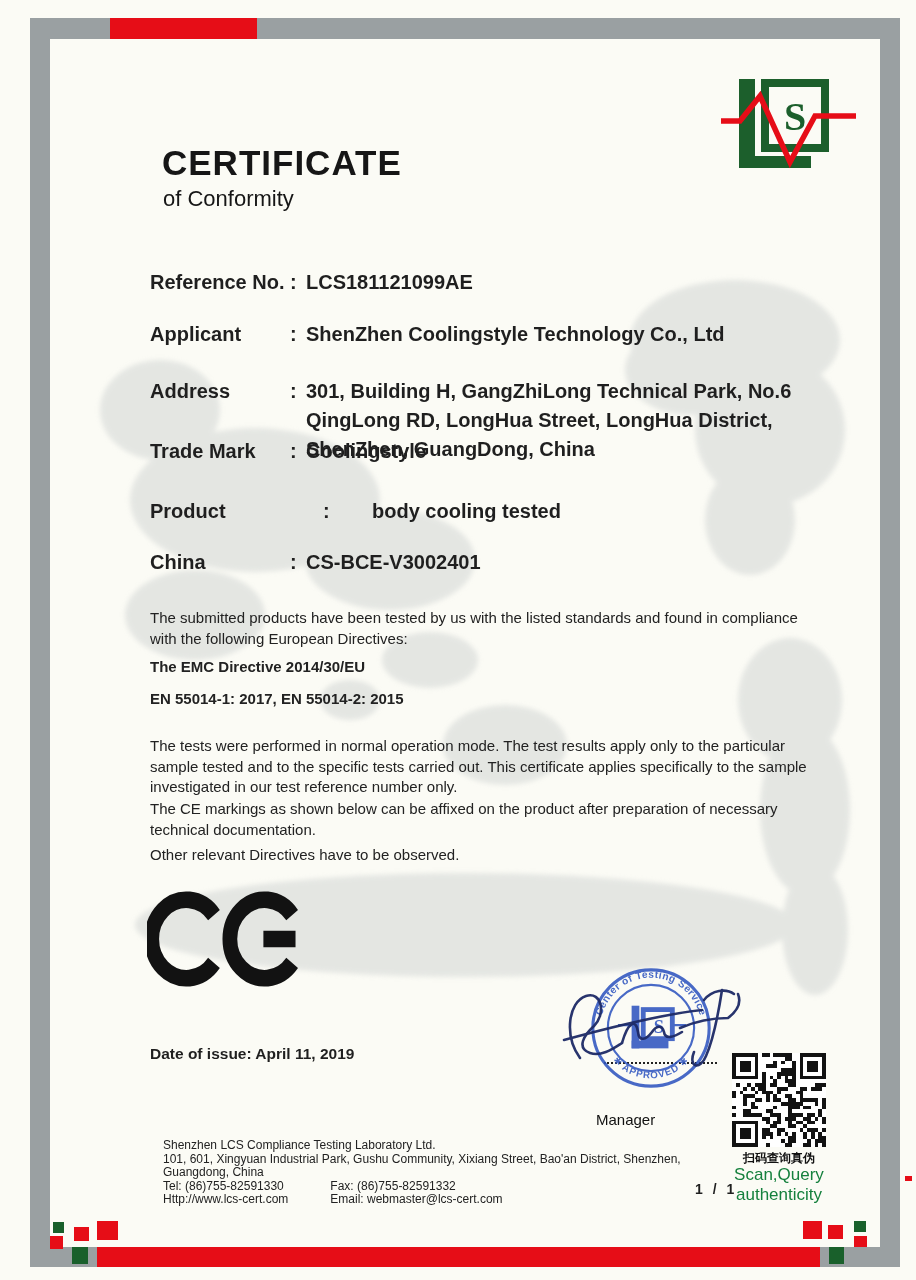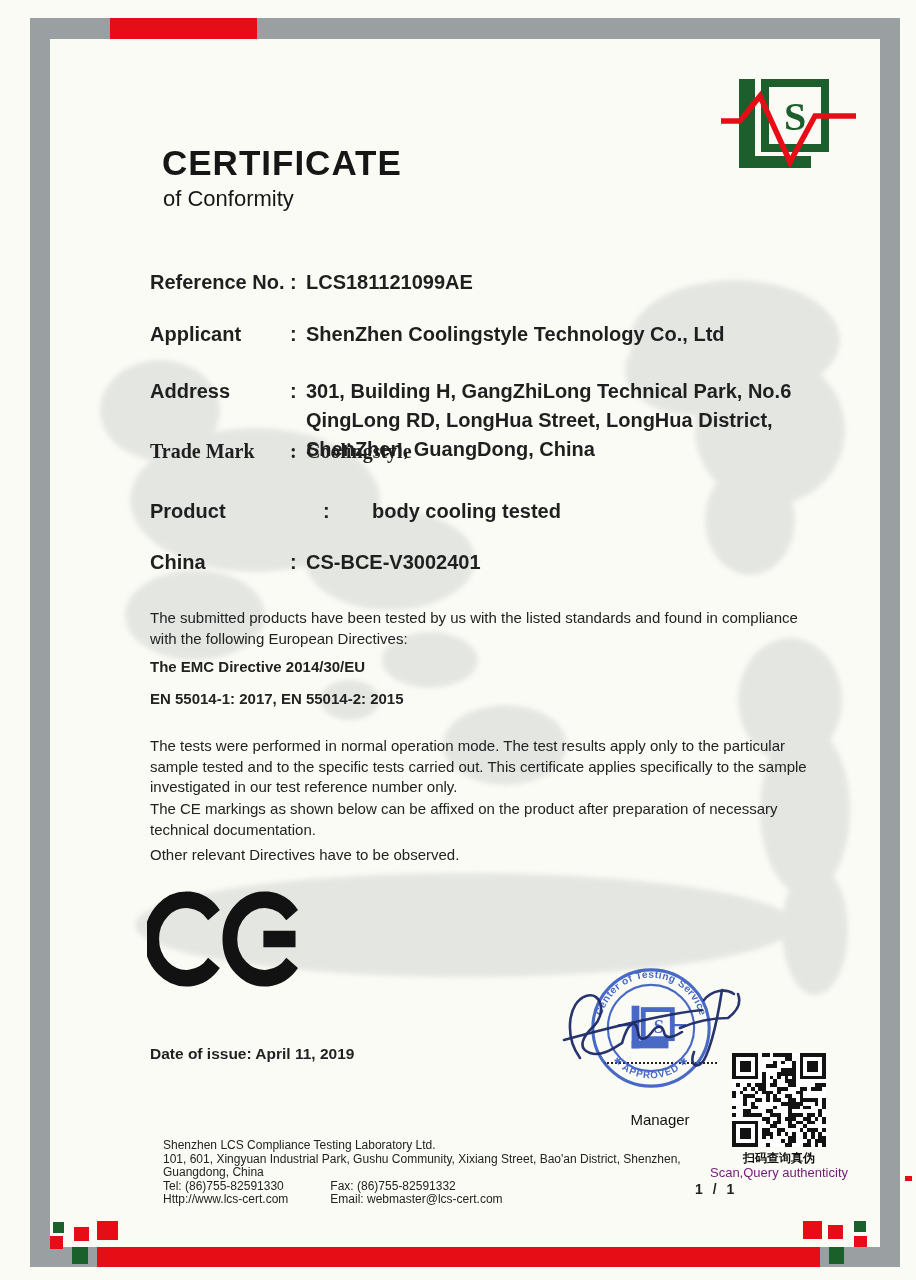--- a/index.html
+++ b/index.html
@@ -33,25 +33,25 @@
   .fvalue{flex:1;}
 
   .para{position:absolute;left:150px;width:658px;font-size:15px;line-height:1.38;color:#222;}
   .para.bold{font-weight:bold;}
 
   .date-line{position:absolute;left:150px;top:1045px;font-size:15.5px;font-weight:bold;}
 
   .stamp-svg{position:absolute;left:588px;top:965px;width:126px;height:126px;opacity:.88;z-index:5;}
   .sig-svg{position:absolute;left:552px;top:940px;width:210px;height:150px;z-index:6;}
   .sig-rule{position:absolute;left:604px;top:1048px;width:113px;height:14px;border-bottom:2.5px dotted #222;z-index:4;}
-  .manager{position:absolute;left:596px;top:1111px;width:128px;text-align:center;font-size:15px;color:#111;z-index:4;}
+  .manager{position:absolute;left:596px;top:1111px;width:128px;text-align:left;font-size:15px;color:#111;z-index:4;}
 
   .qr-box{position:absolute;left:732px;top:1053px;width:94px;height:94px;background:#fff;z-index:4;}
   .qr-cap-cn{position:absolute;left:699px;top:1150px;width:160px;text-align:center;font-size:12px;font-weight:bold;color:#111;}
-  .qr-cap-en{position:absolute;left:689px;top:1165px;width:180px;text-align:center;font-size:13px;color:#701a75;}
+  .qr-cap-en{position:absolute;left:689px;top:1165px;width:180px;text-align:center;font-size:17px;color:#15803d;}
   .page-num{position:absolute;left:695px;top:1181px;font-size:14px;font-weight:bold;letter-spacing:3px;}
 
   .footer{position:absolute;left:163px;top:1139px;font-size:12px;line-height:13.6px;color:#222;}
   .fline .col1{display:inline-block;width:164px;}
 
   .red-tick{position:absolute;left:905px;top:1176px;width:7px;height:5px;background:#e60d17;z-index:4;}
 </style>
 </head>
 <body>
 
@@ -123,21 +123,21 @@
   <div class="frow" style="top:320px;">
     <span class="flabel">Applicant</span>
     <span class="fcolon">:</span>
     <span class="fvalue">ShenZhen Coolingstyle Technology Co., Ltd</span>
   </div>
   <div class="frow" style="top:377px;">
     <span class="flabel">Address</span>
     <span class="fcolon">:</span>
     <span class="fvalue">301, Building H, GangZhiLong Technical Park, No.6 QingLong RD, LongHua Street, LongHua District, ShenZhen, GuangDong, China</span>
   </div>
-  <div class="frow" style="top:437px;font-family:Liberation Serif, serif;">
+  <div class="frow" style="top:437px;">
     <span class="flabel">Trade Mark</span>
     <span class="fcolon">:</span>
     <span class="fvalue">Coolingstyle</span>
   </div>
   <div class="frow" style="top:497px;gap:33px;">
     <span class="flabel">Product</span>
     <span class="fcolon">:</span>
     <span class="fvalue">body cooling tested</span>
   </div>
   <div class="frow" style="top:548px;">

